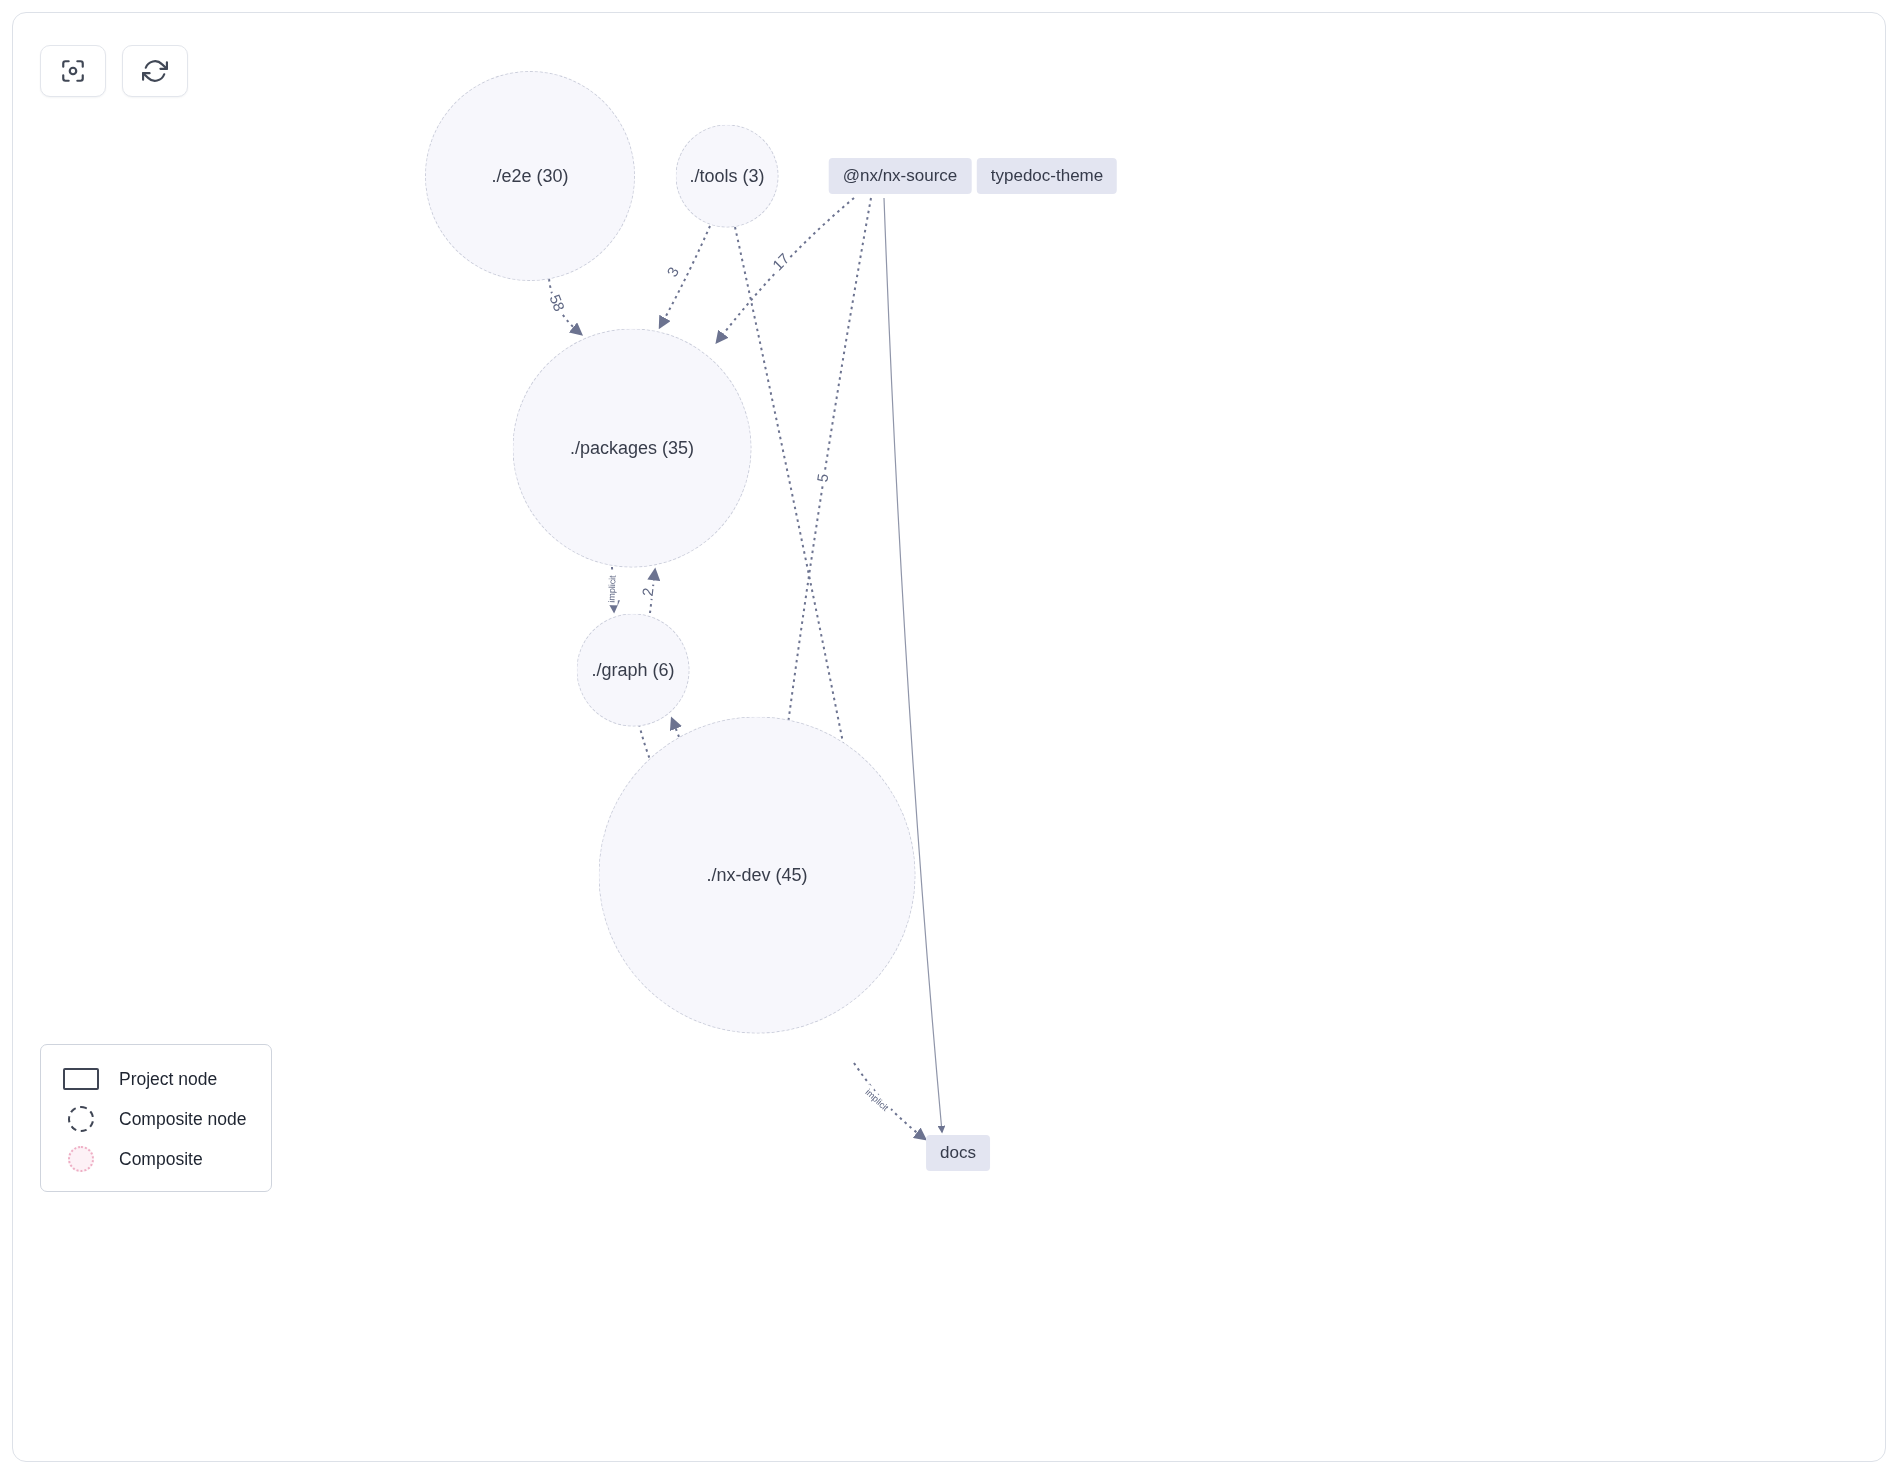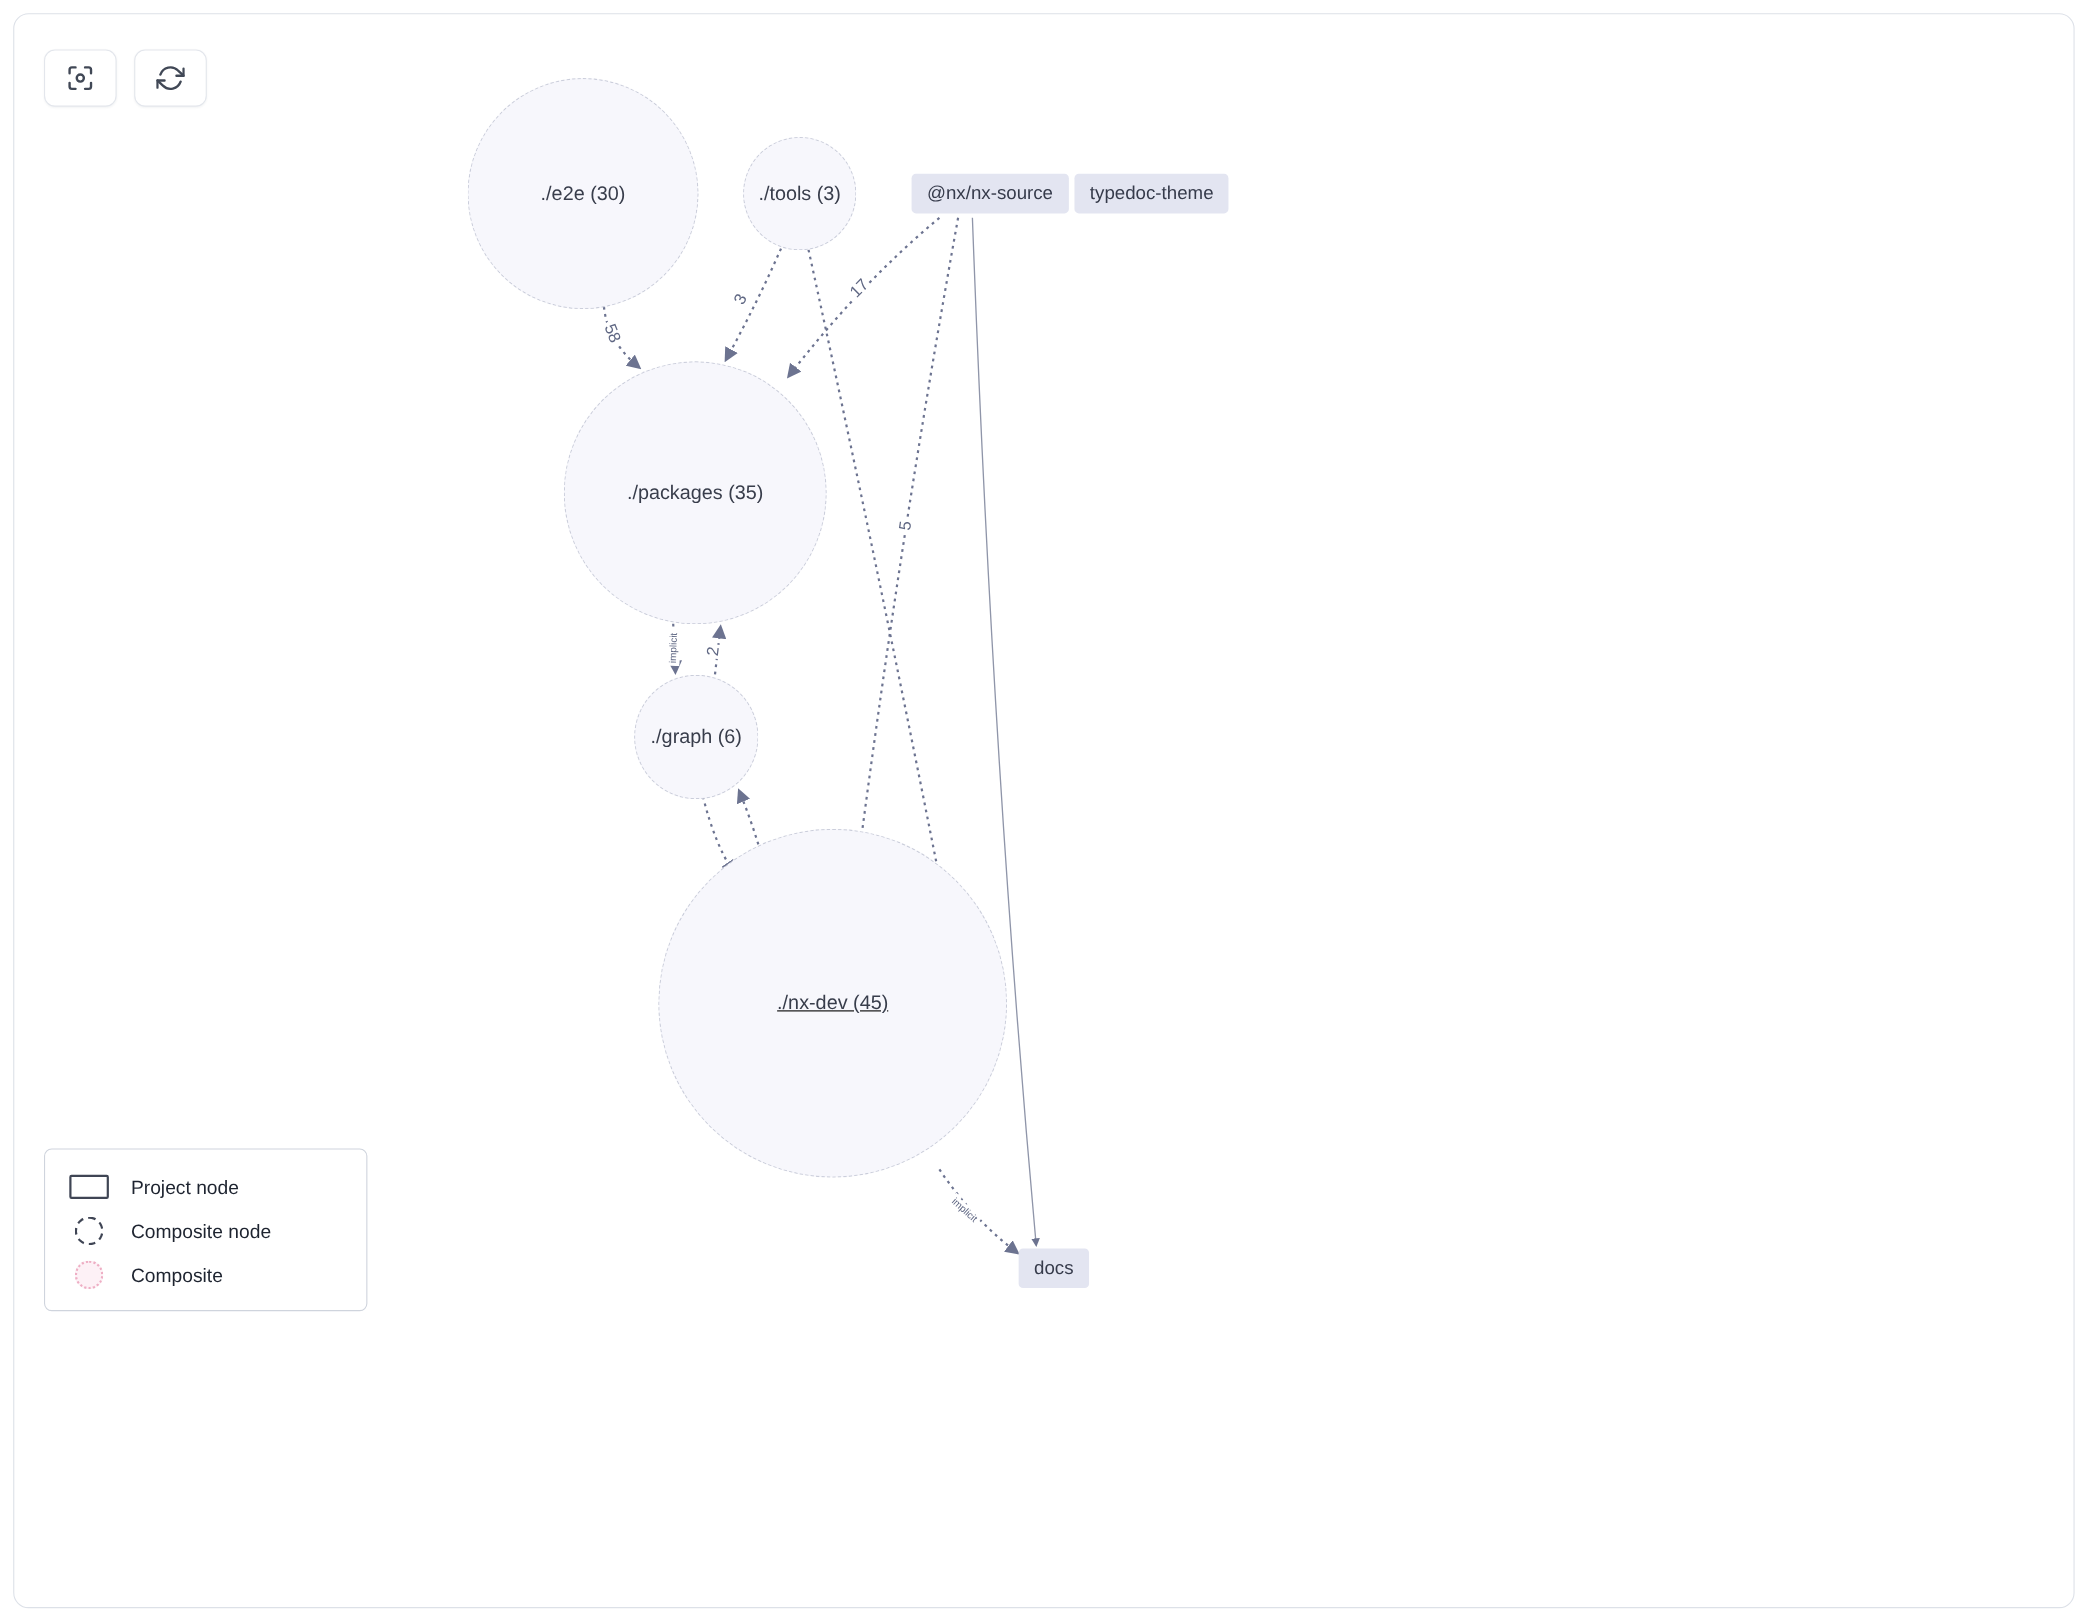--- a/index.html
+++ b/index.html
@@ -24,21 +24,21 @@
 
   
   .cnode { position:absolute; transform:translate(-50%,-50%); border-radius:50%;
            background:#f7f7fc; border:1.5px dashed #cbcedb; display:flex; align-items:center;
            justify-content:center; cursor:pointer; }
   .cnode span { font-size:18px; color:#383d4b; }
   .pnode { position:absolute; transform:translate(-50%,-50%); background:#e3e5f1; color:#363b4b;
            font-size:17px; padding:8px 14px; border-radius:4px; white-space:nowrap; cursor:pointer;margin-left:12px; }
 
   
-  .legend { position:absolute; left:40px; top:1044px; width:294px; background:#ffffff;
+  .legend { position:absolute; left:40px; top:1044px; width:232px; background:#ffffff;
             border:1px solid #cfd4dd; border-radius:7px; padding:14px 0 12px 22px; }
   .legend-row { display:flex; align-items:center; gap:20px; height:40px; }
   .sw { flex:0 0 36px; display:flex; justify-content:center; }
   .sw-project { width:36px; height:22px; border:2px solid #3f4554; border-radius:2px; background:#fff; }
   .sw-composite { width:26px; height:26px; border:2px dashed #3f4554; border-radius:50%; background:#fff; }
   .sw-affected { width:26px; height:26px; border:2px dotted #eeaec4; border-radius:50%; background:#fdf1f6; }
   .legend-row span.lab { font-size:17.5px; color:#1e2430; }
 </style>
 </head>
 <body>
@@ -99,21 +99,21 @@
   </div>
   <div class="cnode" style="left:727px; top:176px; width:103px; height:103px;">
     <span>./tools (3)</span>
   </div>
   <div class="cnode" style="left:632px; top:448px; width:239px; height:239px;">
     <span>./packages (35)</span>
   </div>
   <div class="cnode" style="left:633px; top:670px; width:113px; height:113px;">
     <span>./graph (6)</span>
   </div>
-  <div class="cnode" style="left:757px; top:912px; width:317px; height:317px;text-decoration:underline;">
+  <div class="cnode" style="left:757px; top:875px; width:317px; height:317px;">
     <span>./nx-dev (45)</span>
   </div>
 
   <div class="pnode" style="left:888px; top:176px;">@nx/nx-source</div>
   <div class="pnode" style="left:1035px; top:176px;text-align:right;">typedoc-theme</div>
   <div class="pnode" style="left:946px; top:1153px;">docs</div>
 
   <div class="legend">
     <div class="legend-row">
       <span class="sw">

